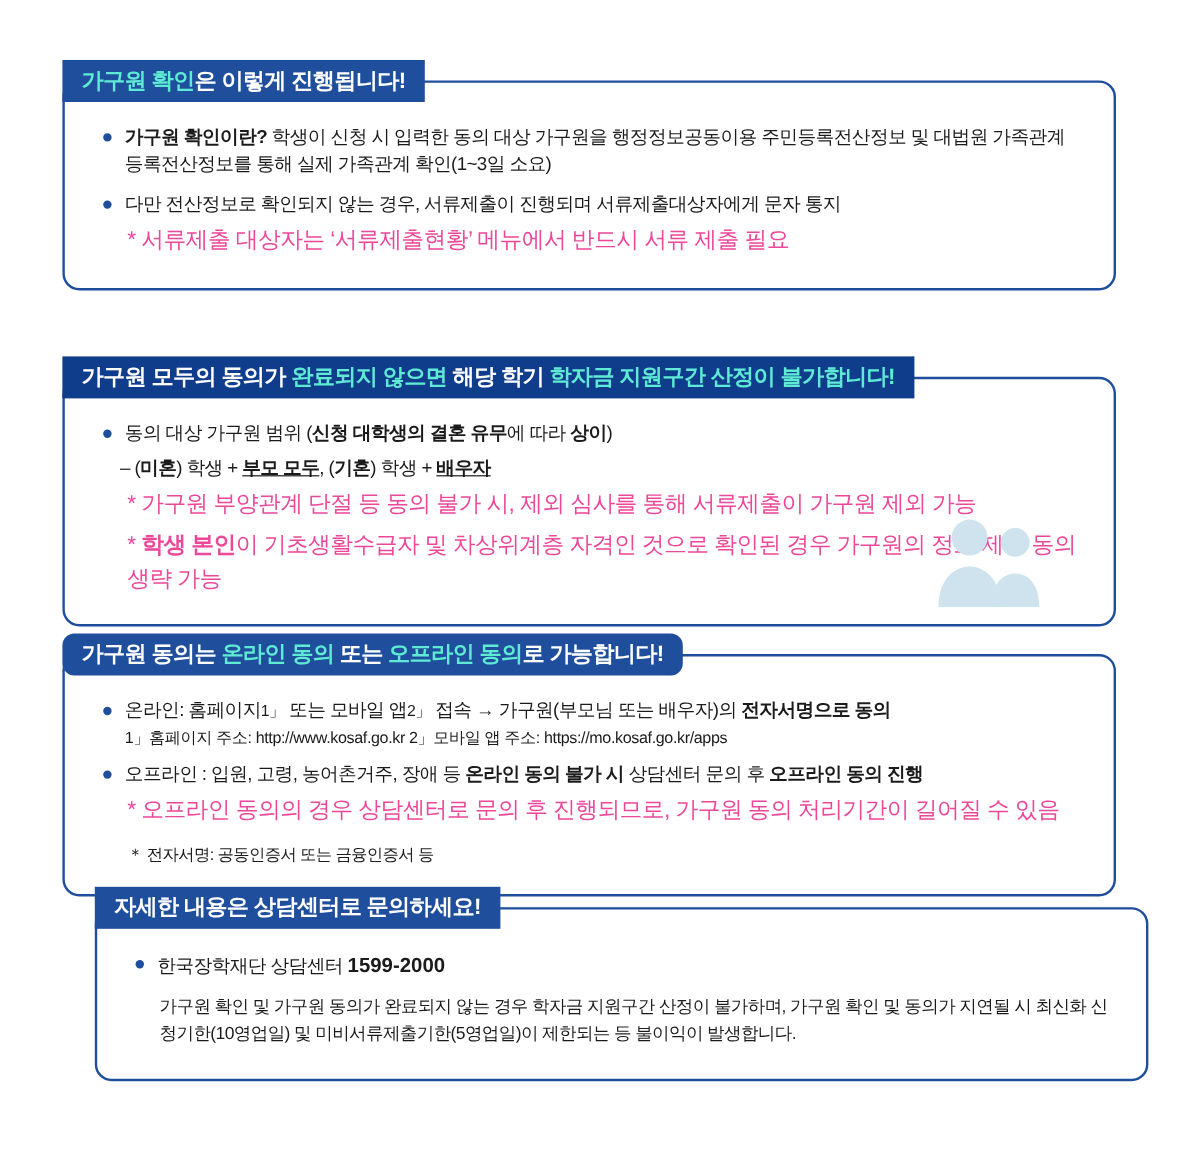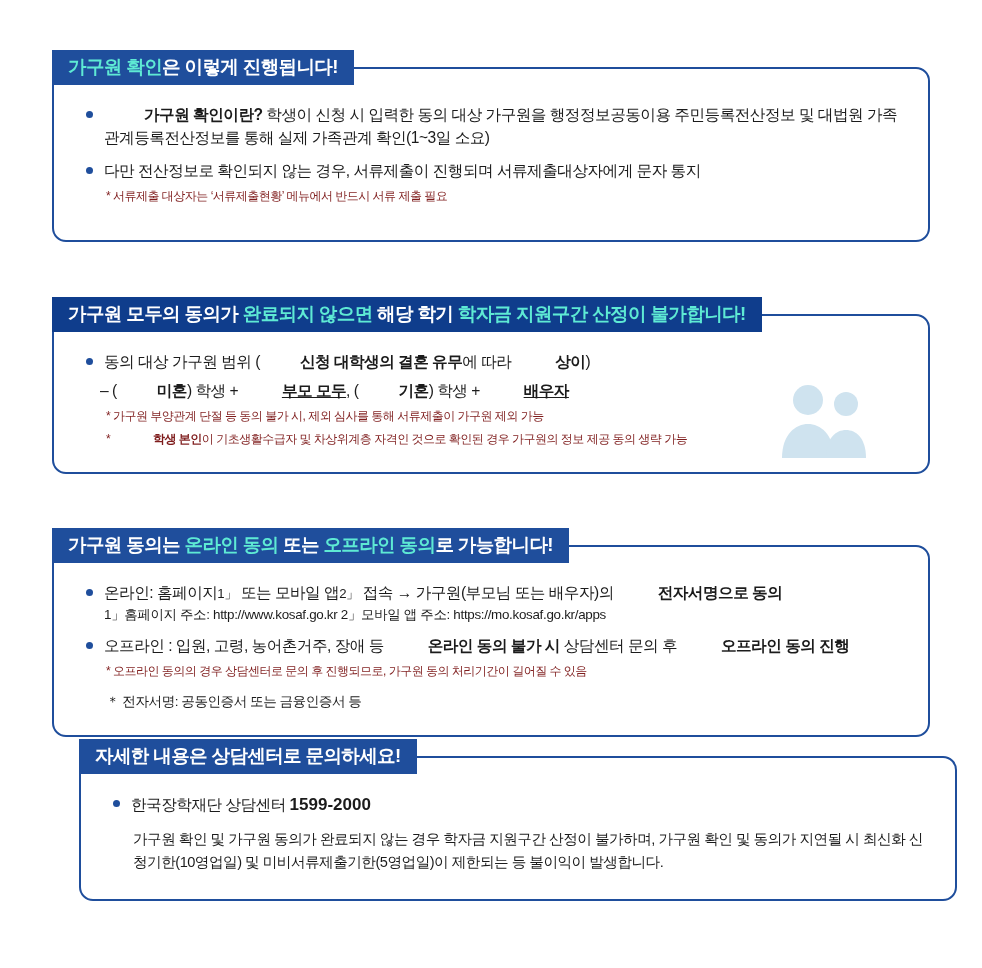--- a/index.html
+++ b/index.html
@@ -76,24 +76,24 @@
     content: "";
     position: absolute;
     left: 2px;
     top: 8px;
     width: 7px;
     height: 7px;
     border-radius: 50%;
     background: #1f4e9c;
   }
 
-  .b { font-weight: bold; margin-left: 40px; }
+  .b { font-weight: bold; }
   .note {
-    font-size: 12px;
-    color: #7f1d1d;
+    font-size: 19px;
+    color: #ec4899;
     letter-spacing: -0.5px;
     line-height: 1.5;
     margin: 5px 0 0 22px;
   }
   .note-black {
     font-size: 13.6px;
     color: #1b1b1b;
     letter-spacing: -0.5px;
     line-height: 1.5;
     margin: 12px 0 0 22px;
@@ -121,21 +121,21 @@
     opacity: 1;
   }
 
   
   #sec1 { top: 50px; }
   #sec2 { top: 297px; }
   #sec3 { top: 528px; }
   #sec4 { top: 739px; padding-left: 27px; }
 
   #sec2 .section-header { background: #0f3d8c; }
-  #sec3 .section-header { background: #1f4e9c; }
+  #sec3 .section-header { background: #1f4e9c; border-radius: 10px; }
   #sec4 .section-header { background: #1f4e9c; }
 
   .body-1 { min-height: 175px; }
   .body-2 { min-height: 160px; }
   .body-3 { min-height: 152px; }
   .body-4 { min-height: 145px; }
 
   .link-line {
     font-size: 13.4px;
     letter-spacing: -0.3px;

